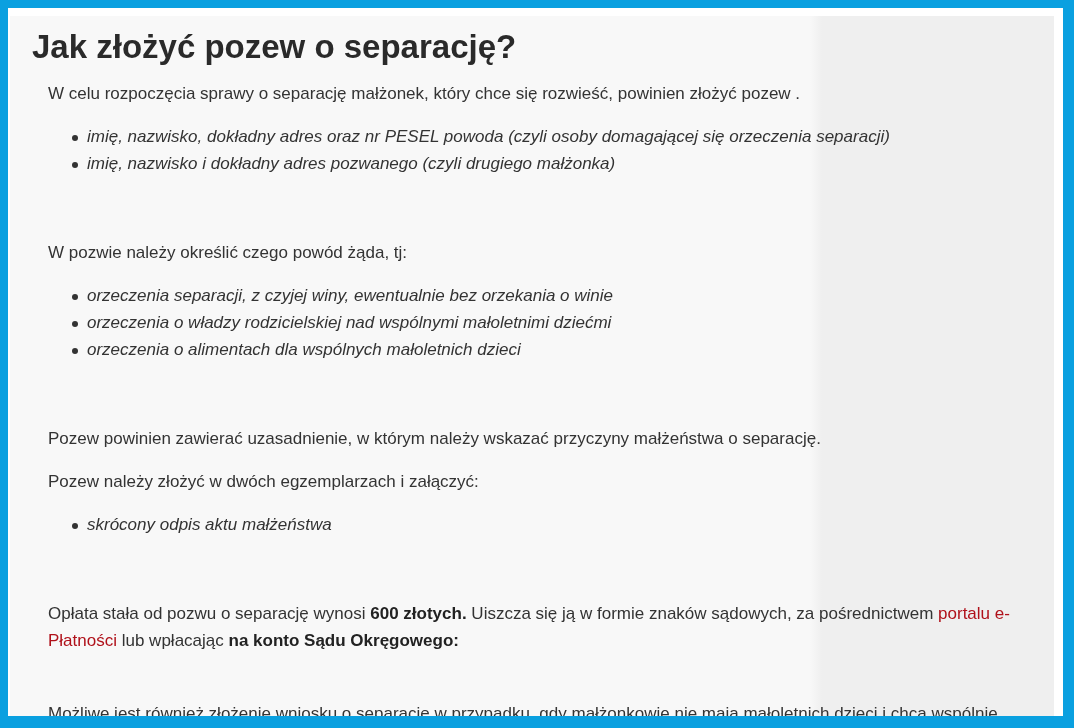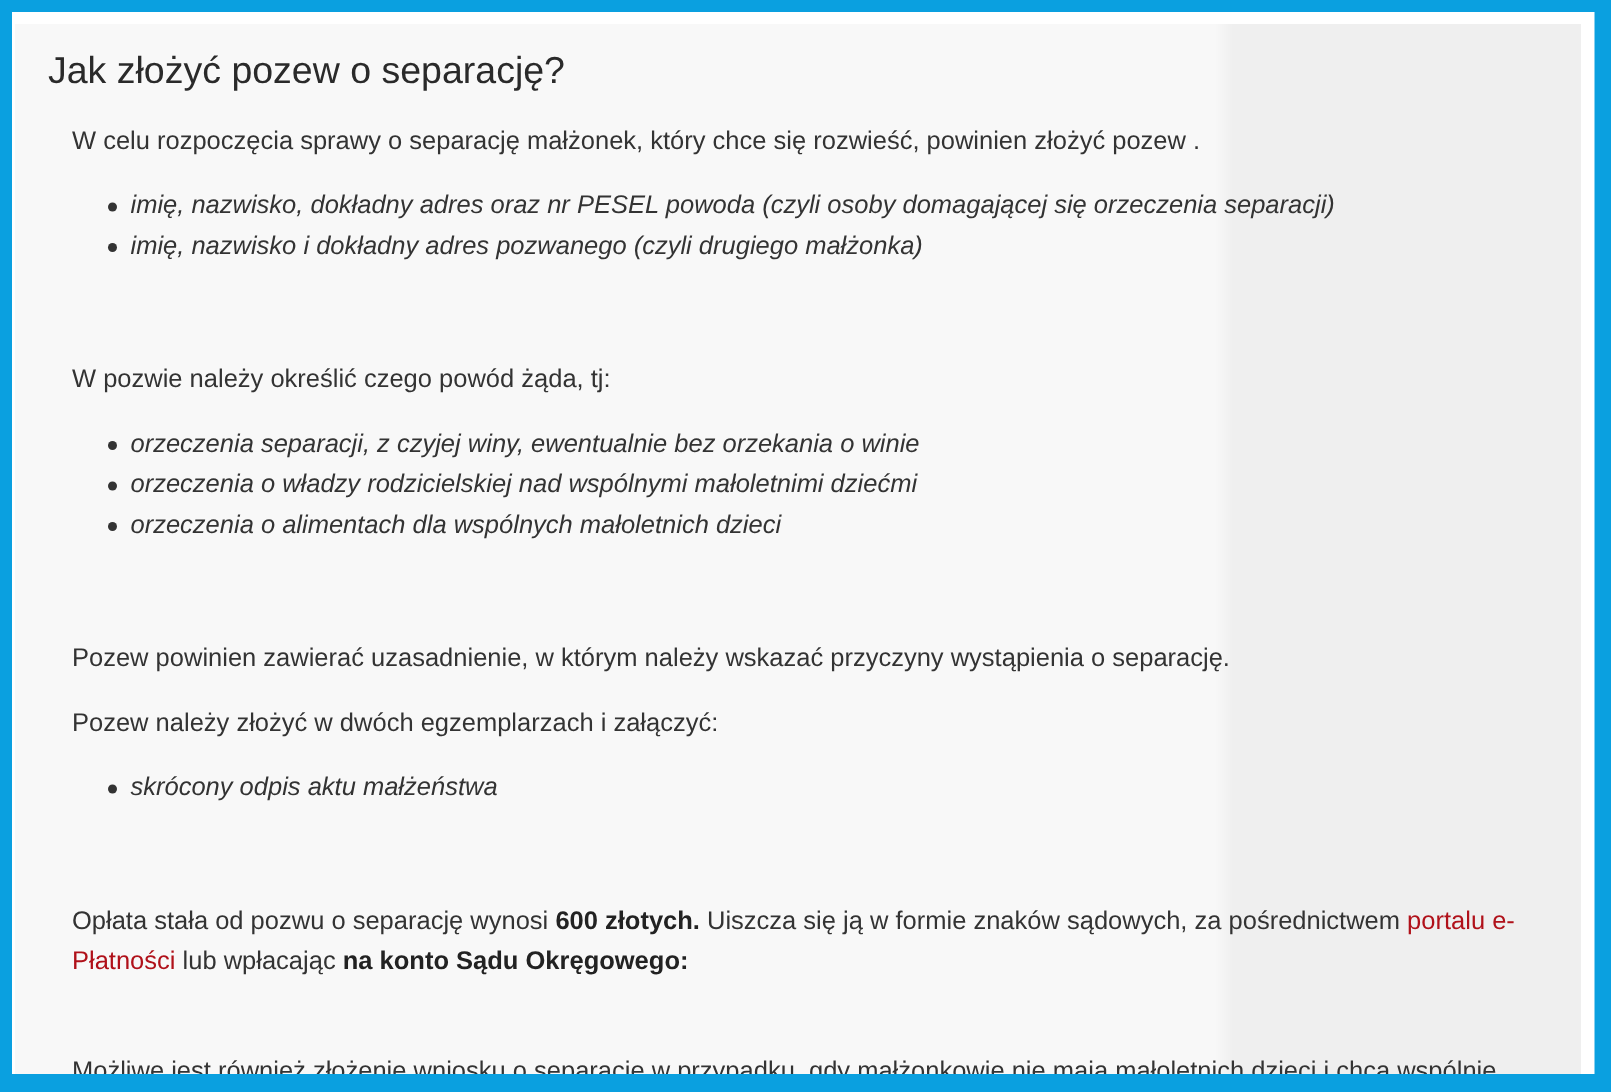--- a/index.html
+++ b/index.html
@@ -18,21 +18,21 @@
       position: absolute; left: 2px; top: 8px;
       width: 1044px; height: 700px;
       background: linear-gradient(to right, #f8f8f8 0px, #f8f8f8 800px, #efefef 812px, #efefef 100%);
       overflow: hidden;
     }
     .content {
       position: absolute; left: 22px; top: 0px; width: 1015px;
       color: #333333; font-size: 17px; line-height: 27px;
     }
     h2 {
-      margin: 14px 0 12px 0; font-size: 25px; font-weight: normal; color: #2a2a2a; line-height: 34px;
+      margin: 14px 0 12px 0; font-size: 33px; font-weight: bold; color: #2a2a2a; line-height: 34px;
     }
     p { margin: 16px; }
     ul { margin: 16px 0 0 0; padding-left: 40px; list-style: none; font-style: italic; }
     ul li { position: relative; padding-left: 15px; }
     ul li::before {
       content: ""; position: absolute; left: 0; top: 12px;
       width: 6px; height: 6px; border-radius: 50%; background: #333;
     }
     .gap-big { height: 46px; }
     .gap-small { height: 14px; }
@@ -60,21 +60,21 @@
       <p>W pozwie należy określić czego powód żąda, tj:</p>
 
       <ul>
         <li>orzeczenia separacji, z czyjej winy, ewentualnie bez orzekania o winie</li>
         <li>orzeczenia o władzy rodzicielskiej nad wspólnymi małoletnimi dziećmi</li>
         <li>orzeczenia o alimentach dla wspólnych małoletnich dzieci</li>
       </ul>
 
       <div class="gap-big"></div>
 
-      <p>Pozew powinien zawierać uzasadnienie, w którym należy wskazać przyczyny wystąpienia o separację.</p>
+      <p>Pozew powinien zawierać uzasadnienie, w którym należy wskazać przyczyny małżeństwa o separację.</p>
       <p>Pozew należy złożyć w dwóch egzemplarzach i załączyć:</p>
 
       <ul>
         <li>skrócony odpis aktu małżeństwa</li>
       </ul>
 
       <div class="gap-big"></div>
 
       <p><span>Opłata stała od pozwu o separację wynosi </span><b>600 złotych.</b><span> Uiszcza się ją w formie znaków sądowych, za pośrednictwem </span><a class="link">portalu e-Płatności</a><span> lub wpłacając </span><b>na konto Sądu Okręgowego:</b></p>
 

